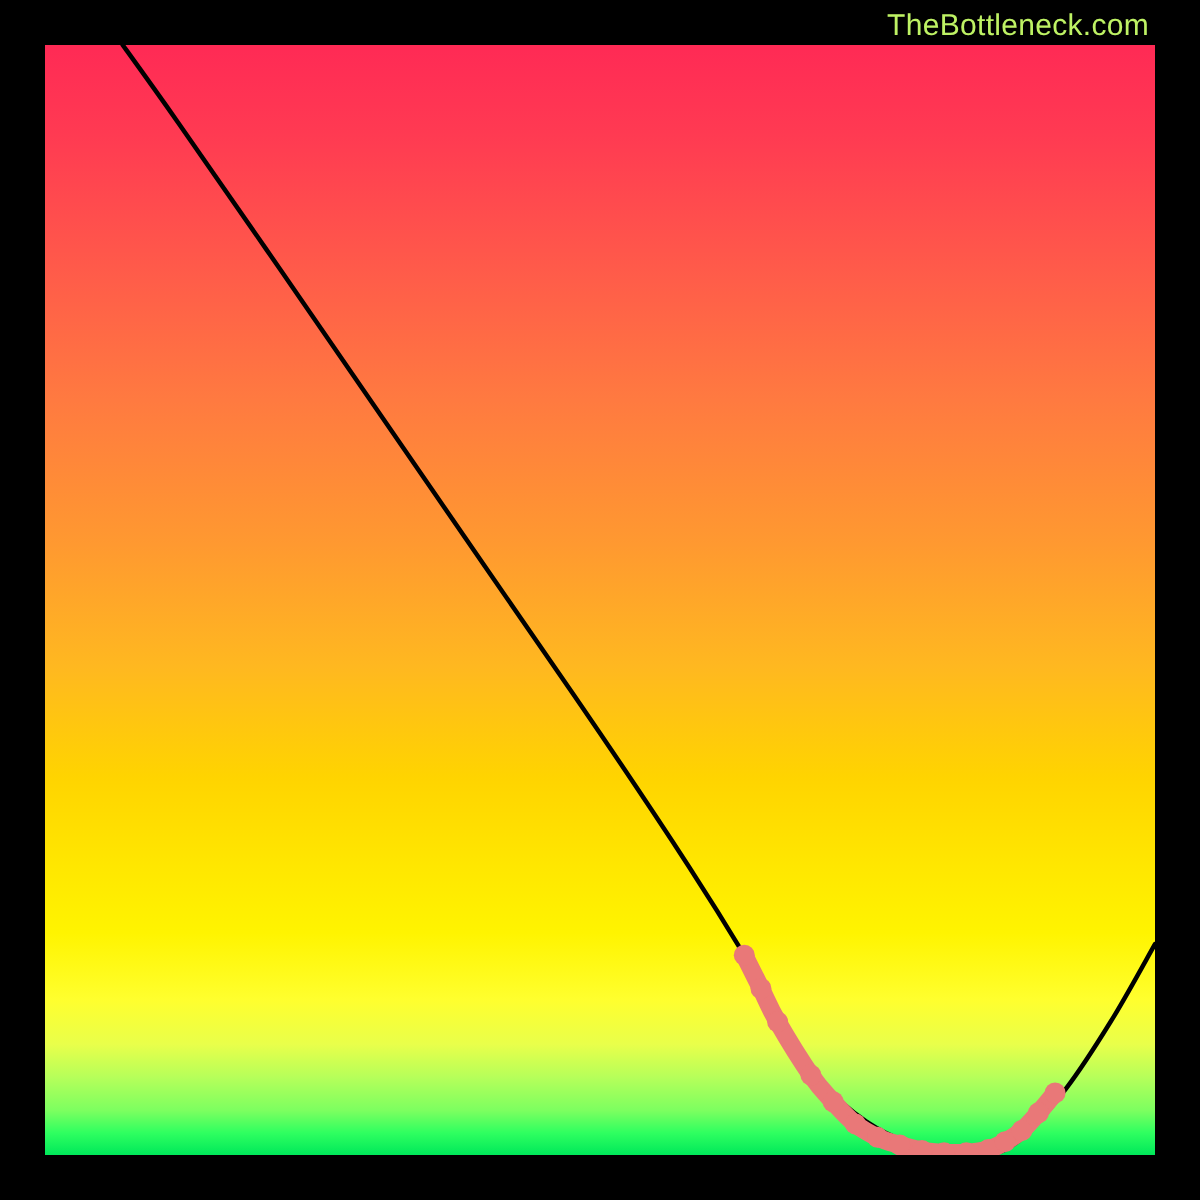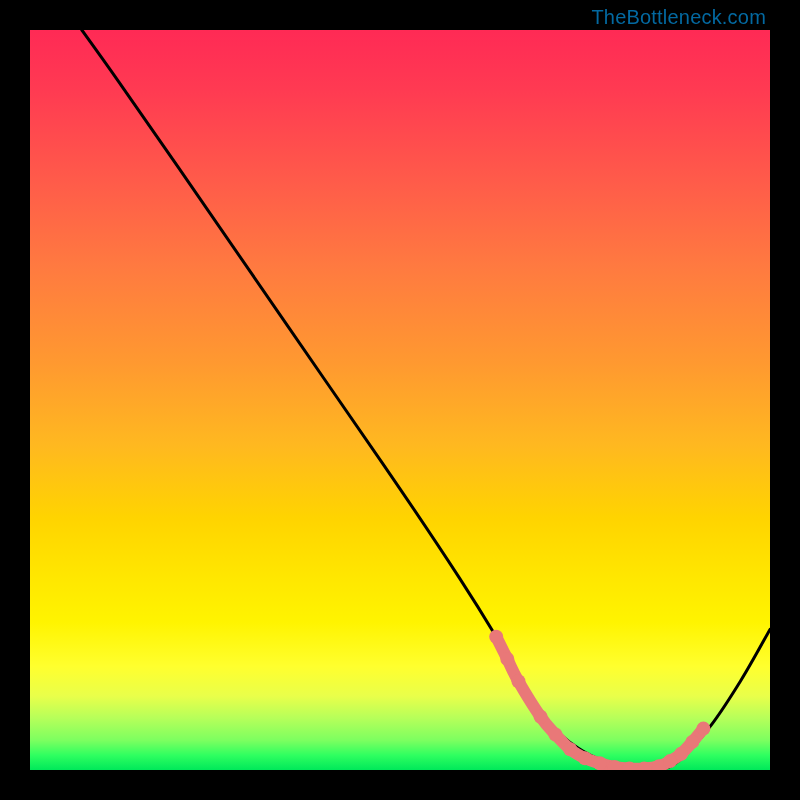--- a/index.html
+++ b/index.html
@@ -42,21 +42,21 @@
       #b6ff5a 93%,
       #7cff60 96%,
       #2fff60 98%,
       #00e85a 100%
     );
   }
   .watermark {
     position: absolute;
     top: 6px;
     right: 34px;
-    color: #0369a1;
+    color: #bef264;
     font-size: 20px;
     font-weight: 500;
     letter-spacing: 0.2px;
     user-select: none;
     text-align: center;
   }
   svg.curve {
     position: absolute;
     left: 0;
     top: 0;

